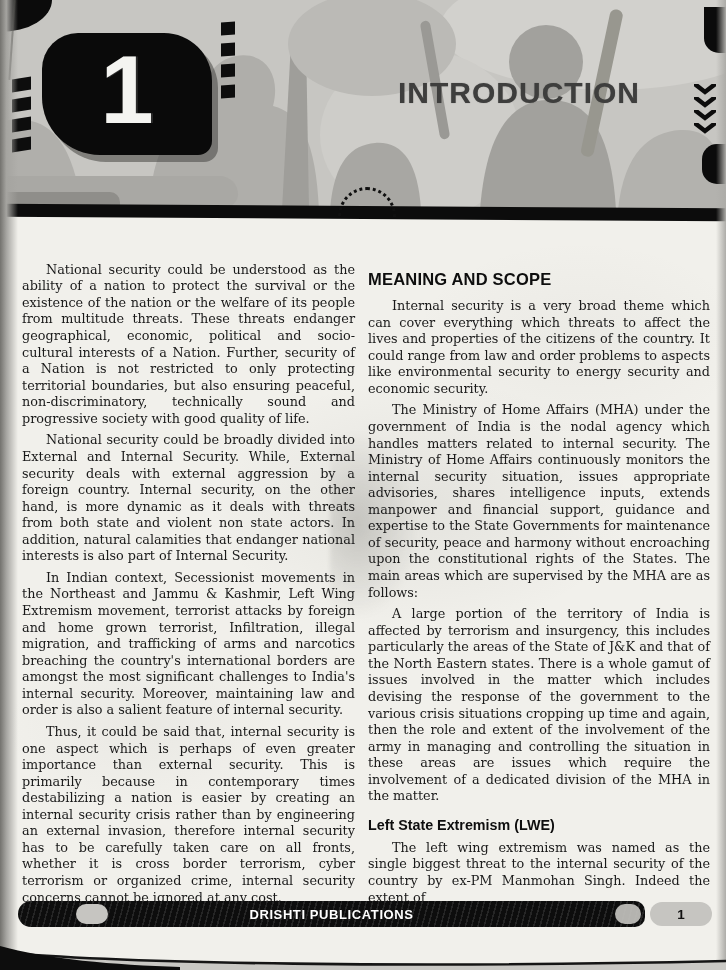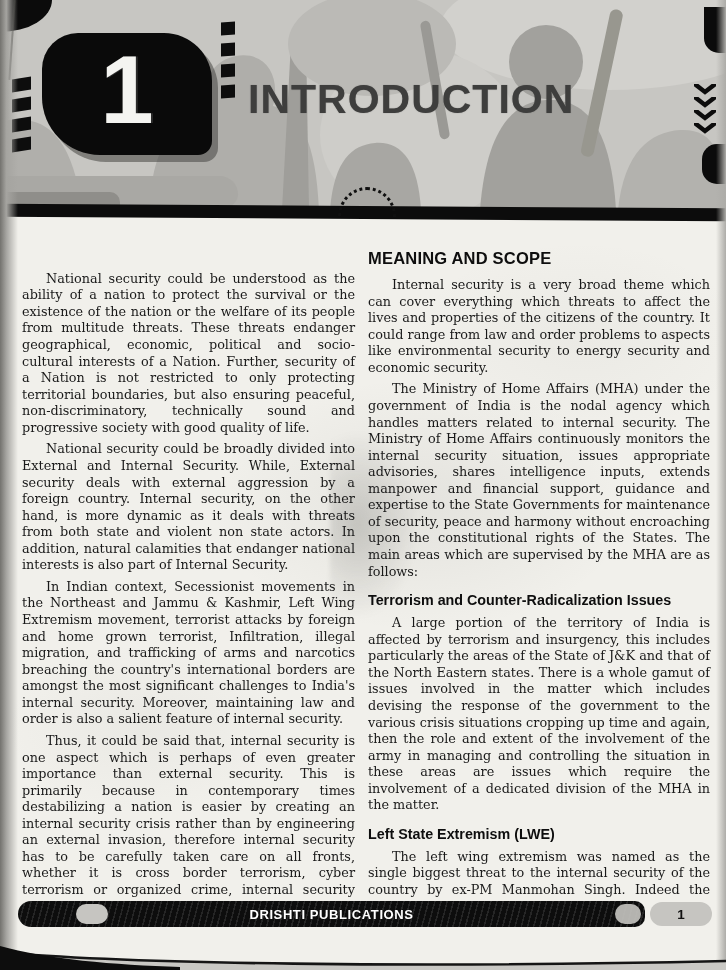--- a/index.html
+++ b/index.html
@@ -25,43 +25,43 @@
   .badge .num{font-family:"Liberation Sans",sans-serif;font-weight:700;font-size:96px;color:#f4f4f1;
     line-height:1;transform:translateY(-4px);text-shadow:2px 0 0 #2a2a2a;}
 
   .sq-col{position:absolute;display:flex;flex-direction:column;}
   .sq-col .sq{background:#0d0d0d;}
   .sq-left{top:78px;left:12px;gap:7px;transform:skewY(-9deg);}
   .sq-left .sq{width:19px;height:13px;}
   .sq-right{top:22px;left:221px;gap:8px;transform:skewY(-4deg);}
   .sq-right .sq{width:14px;height:13px;}
 
-  .chapter-title{position:absolute;top:76px;left:248px;width:392px;text-align:left;
-    font-family:"Liberation Sans",sans-serif;font-weight:700;font-size:41px;letter-spacing:1px;
+  .chapter-title{position:absolute;top:76px;left:248px;width:392px;text-align:right;
+    font-family:"Liberation Sans",sans-serif;font-weight:700;font-size:30px;letter-spacing:1px;
     color:#3e3e3d;text-shadow:0 0 1px rgba(62,62,61,0.55);}
 
   .chevrons{position:absolute;top:84px;right:10px;display:flex;flex-direction:column;gap:1px;}
   .chevrons svg{display:block;}
 
   .edge-tab-top{position:absolute;top:7px;right:0;width:22px;height:46px;background:#0b0b0b;border-radius:0 0 0 15px;}
   .edge-tab-mid{position:absolute;top:144px;right:0;width:24px;height:40px;background:#0b0b0b;border-radius:15px 0 0 15px;}
   .corner-blob{position:absolute;top:0;left:0;width:52px;height:32px;background:#0b0b0b;border-radius:0 0 100% 0;}
   .crease{position:absolute;top:0;left:11px;width:2px;height:80px;background:rgba(45,45,42,0.55);transform:rotate(4deg);}
 
   .gray-band{position:absolute;top:176px;left:0;width:238px;height:31px;background:#a9a8a4;border-radius:0 20px 14px 0;}
   .gray-band2{position:absolute;top:192px;left:0;width:120px;height:16px;background:#8f8e8a;border-radius:0 10px 0 0;}
 
   .dotted-arc{position:absolute;top:187px;left:338px;width:52px;height:27px;
     border:3.5px dotted #101010;border-bottom:none;border-radius:30px 30px 0 0;background:transparent;}
 
   
   .body{position:absolute;top:247px;left:22px;width:688px;display:flex;gap:13px;align-items:flex-end;}
   .col{color:#191919;}
   .col-left{width:333px;}
-  .col-right{width:342px;}
+  .col-right{width:342px;margin-top:21px;}
   .col p{margin:0 0 5px 0;font-size:12.8px;line-height:1.295;text-align:justify;text-indent:24px;}
   .col h2{margin:2px 0 9px 0;font-family:"Liberation Sans",sans-serif;font-weight:700;
     font-size:16.5px;letter-spacing:0.2px;color:#0e0e0e;}
   .col h3{margin:12px 0 7px 0;font-family:"Liberation Sans",sans-serif;font-weight:700;
     font-size:14.3px;color:#0e0e0e;}
 
   .ghost{position:absolute;top:430px;left:330px;width:90px;height:190px;
     background:radial-gradient(ellipse at 30% 50%, rgba(105,105,100,0.28), rgba(105,105,100,0) 70%);
     filter:blur(2px);pointer-events:none;}
 
@@ -162,21 +162,20 @@
       <p>National security could be broadly divided into External and Internal Security. While, External security deals with external aggression by a foreign country. Internal security, on the other hand, is more dynamic as it deals with threats from both state and violent non state actors. In addition, natural calamities that endanger national interests is also part of Internal Security.</p>
       <p>In Indian context, Secessionist movements in the Northeast and Jammu &amp; Kashmir, Left Wing Extremism movement, terrorist attacks by foreign and home grown terrorist, Infiltration, illegal migration, and trafficking of arms and narcotics breaching the country's international borders are amongst the most significant challenges to India's internal security. Moreover, maintaining law and order is also a salient feature of internal security.</p>
       <p>Thus, it could be said that, internal security is one aspect which is perhaps of even greater importance than external security. This is primarily because in contemporary times destabilizing a nation is easier by creating an internal security crisis rather than by engineering an external invasion, therefore internal security has to be carefully taken care on all fronts, whether it is cross border terrorism, cyber terrorism or organized crime, internal security concerns cannot be ignored at any cost.</p>
     </div>
 
     <div class="col col-right">
       <h2>MEANING AND SCOPE</h2>
       <p>Internal security is a very broad theme which can cover everything which threats to affect the lives and properties of the citizens of the country. It could range from law and order problems to aspects like environmental security to energy security and economic security.</p>
       <p>The Ministry of Home Affairs (MHA) under the government of India is the nodal agency which handles matters related to internal security. The Ministry of Home Affairs continuously monitors the internal security situation, issues appropriate advisories, shares intelligence inputs, extends manpower and financial support, guidance and expertise to the State Governments for maintenance of security, peace and harmony without encroaching upon the constitutional rights of the States. The main areas which are supervised by the MHA are as follows:</p>
 
-      <h3>Terrorism and Counter-Radicalization Issues</h3>
       <p>A large portion of the territory of India is affected by terrorism and insurgency, this includes particularly the areas of the State of J&amp;K and that of the North Eastern states. There is a whole gamut of issues involved in the matter which includes devising the response of the government to the various crisis situations cropping up time and again, then the role and extent of the involvement of the army in managing and controlling the situation in these areas are issues which require the involvement of a dedicated division of the MHA in the matter.</p>
 
       <h3>Left State Extremism (LWE)</h3>
       <p>The left wing extremism was named as the single biggest threat to the internal security of the country by ex-PM Manmohan Singh. Indeed the extent of</p>
     </div>
   </div>
 
   <div class="footer">
     <div class="footer-bar">
       <div class="cap"></div>

